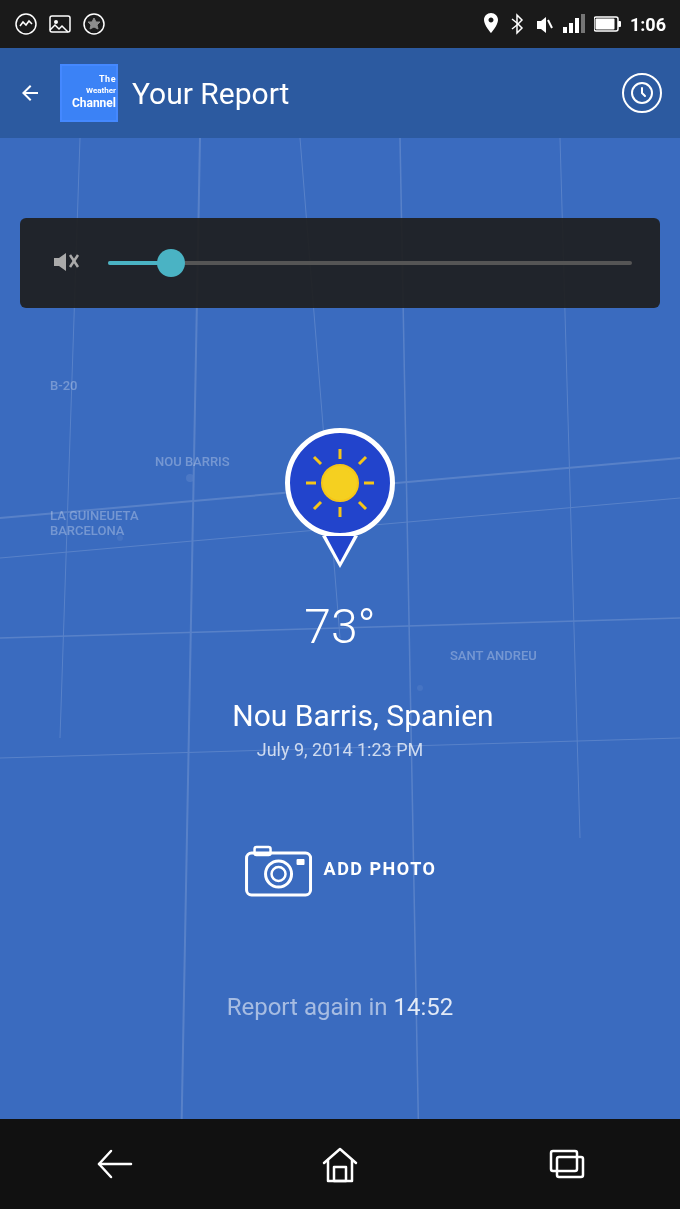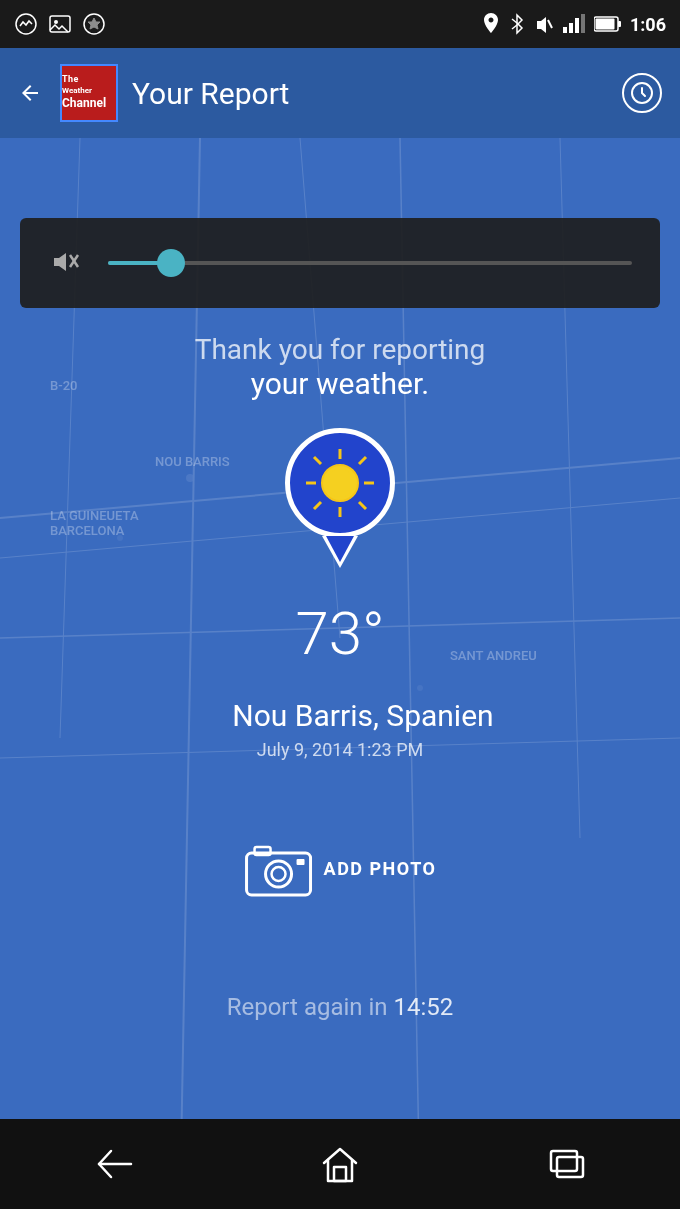--- a/index.html
+++ b/index.html
@@ -57,25 +57,25 @@
 
     .header-left {
       display: flex;
       align-items: center;
       gap: 14px;
     }
 
     .weather-channel-logo {
       width: 58px;
       height: 58px;
-      background: #b91c1c;
+      background: #3b82f6;
       border: 2px solid #4488ff;
       display: flex;
       flex-direction: column;
-      align-items: flex-start;
+      align-items: flex-end;
       justify-content: center;
       color: white;
       font-size: 8px;
       font-weight: bold;
       text-align: center;
       line-height: 1.3;
     }
 
     .logo-the {
       font-size: 9px;
@@ -242,21 +242,21 @@
       transform: translateX(-50%);
     }
 
     
     #temperature {
       position: absolute;
       top: 460px;
       width: 100%;
       text-align: center;
       color: white;
-      font-size: 60px;
+      font-size: 48px;
       font-weight: 300;
       z-index: 6;
     }
 
     
     #location {
       position: absolute;
       top: 560px;
       width: 100%;
       text-align: center;
@@ -461,24 +461,20 @@
       <path d="M6 13H11L18 8V26L11 21H6V13Z"></path>
       <line x1="22" y1="10" x2="30" y2="22" stroke="#aaa" stroke-width="2.5"></line>
       <line x1="30" y1="10" x2="22" y2="22" stroke="#aaa" stroke-width="2.5"></line>
     </svg>
     <div class="slider-track">
       <div class="slider-fill"></div>
       <div class="slider-thumb"></div>
     </div>
   </div>
 
-  <div id="thank-you-text">
-    <div class="thank-you-line1">Thank you for reporting</div>
-    <div class="thank-you-line2">your weather.</div>
-  </div>
 
   <div id="weather-pin">
     <div class="pin-circle">
 
       <svg class="sun-svg" viewBox="0 0 76 76" xmlns="http://www.w3.org/2000/svg">
 
         <g fill="#f5c518" stroke="#f5c518" stroke-width="3">
           <line x1="38" y1="4" x2="38" y2="14"></line>
           <line x1="38" y1="62" x2="38" y2="72"></line>
           <line x1="4" y1="38" x2="14" y2="38"></line>

